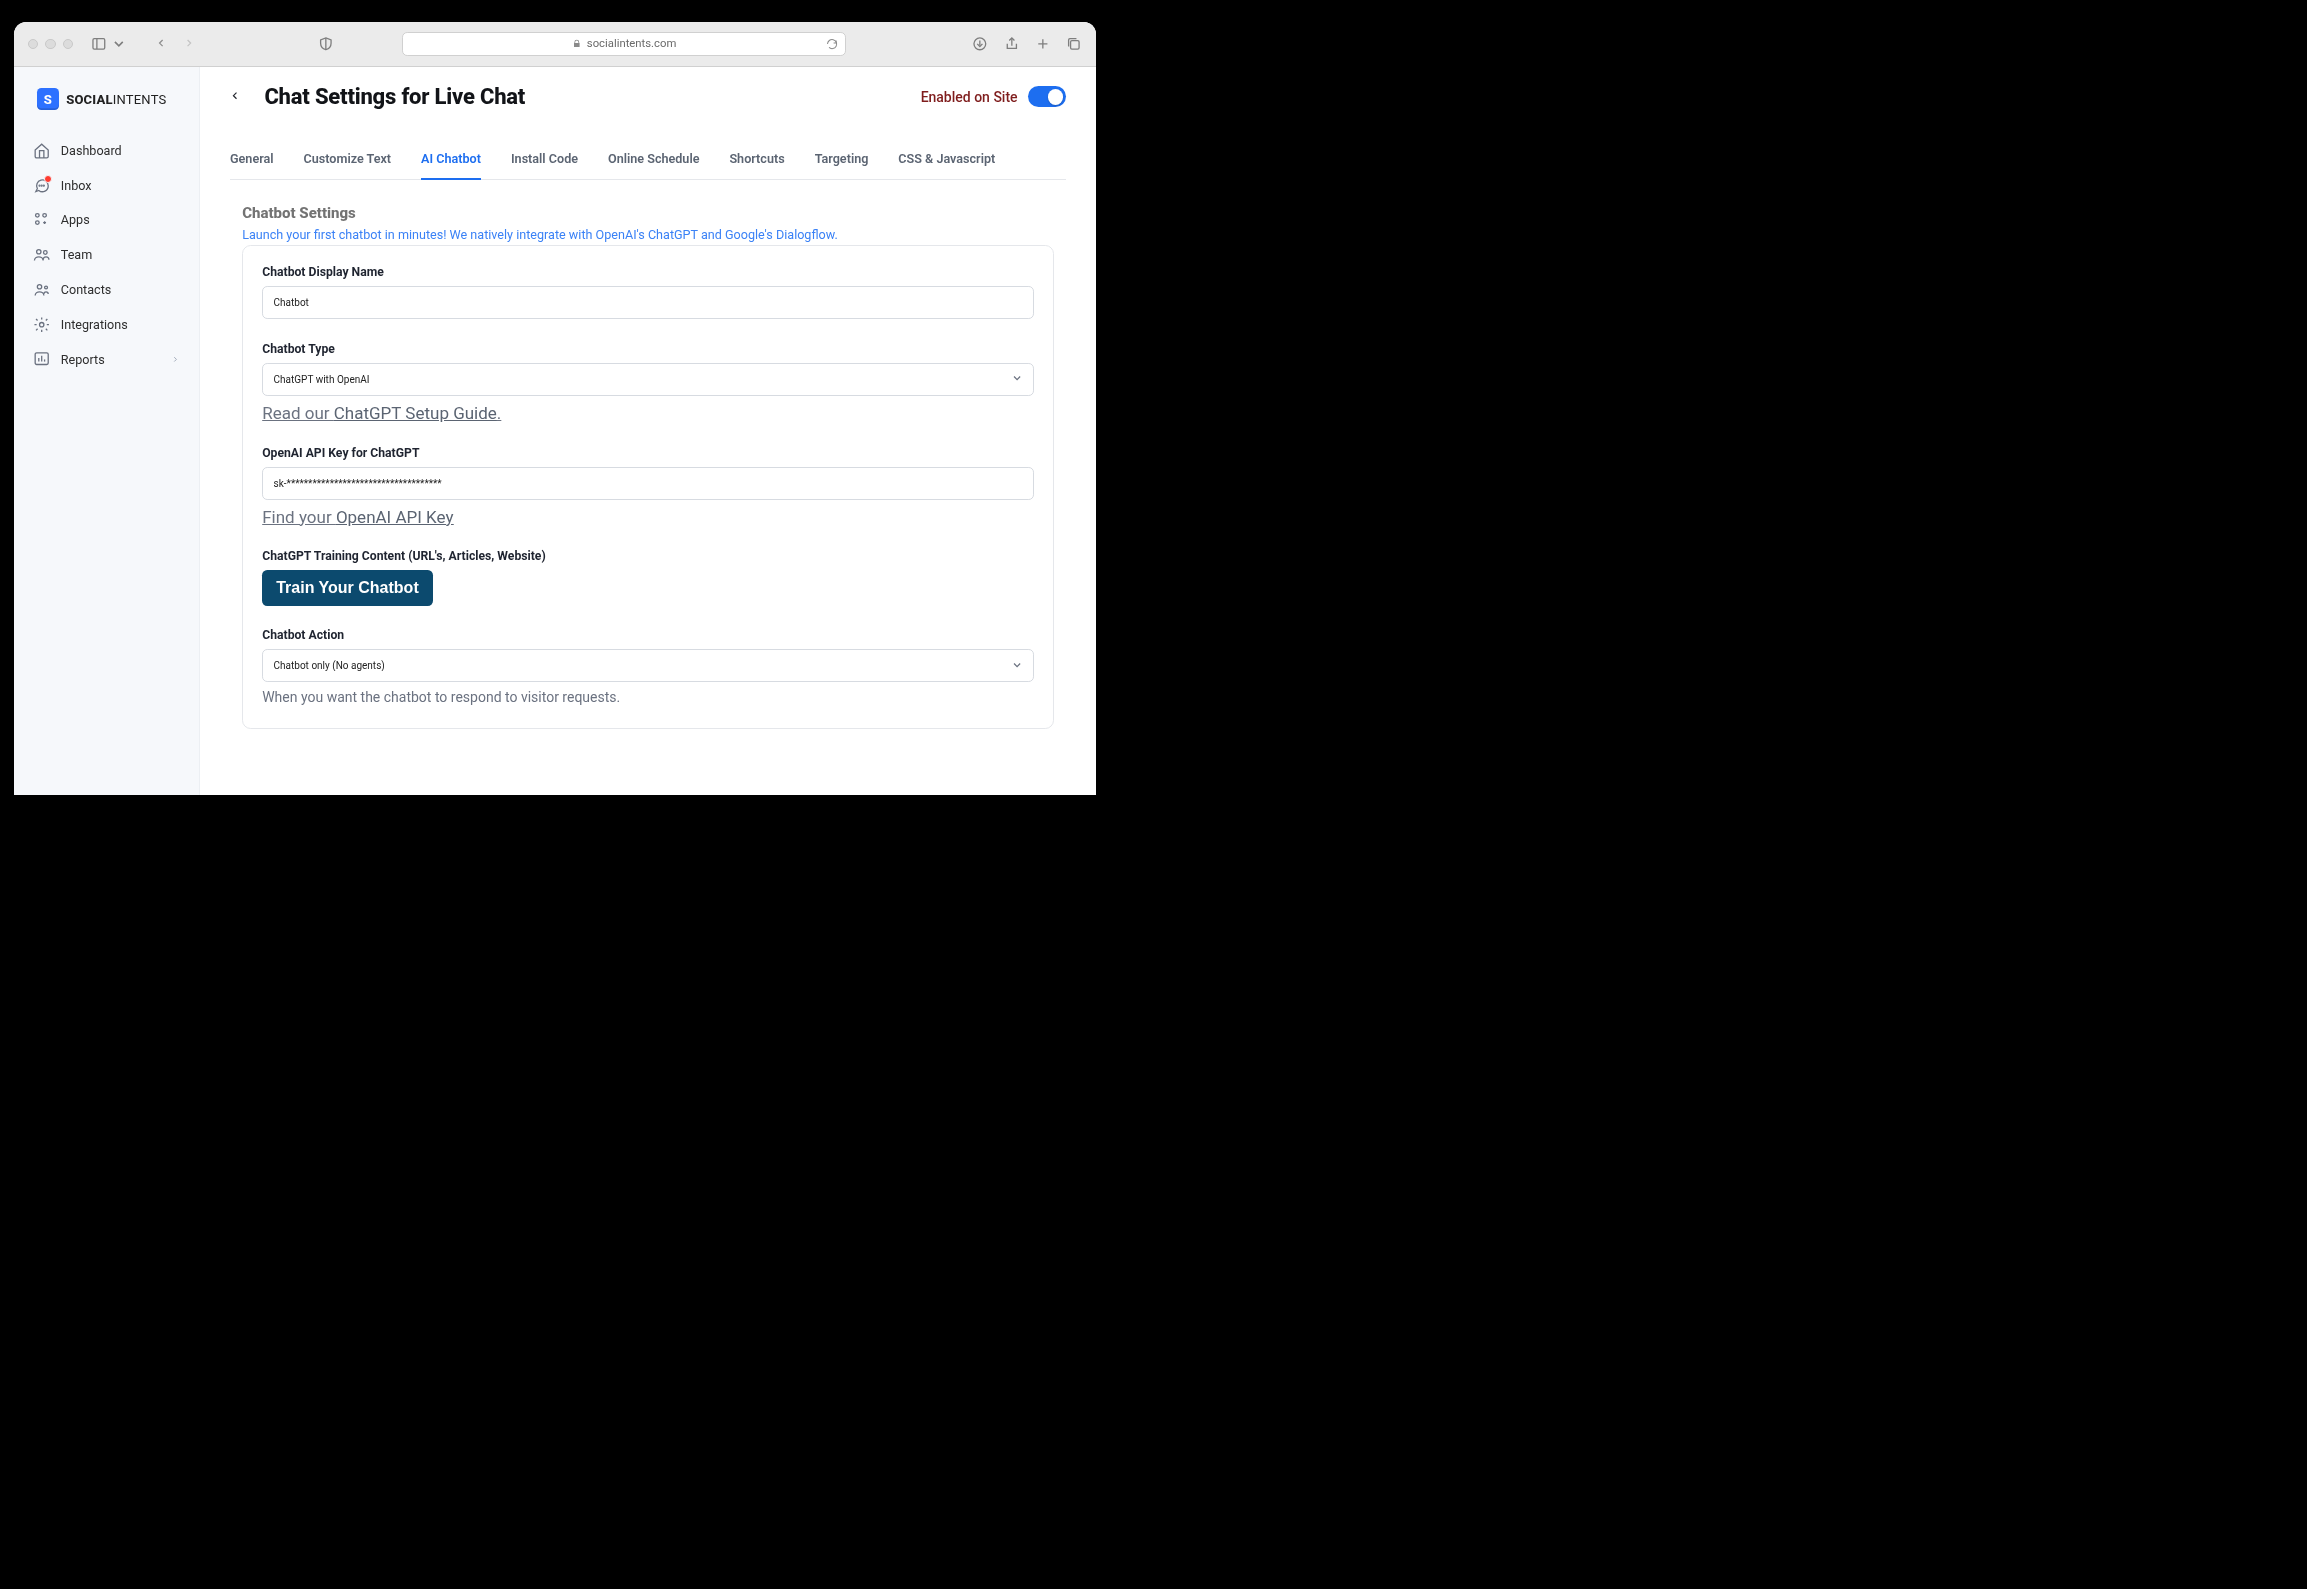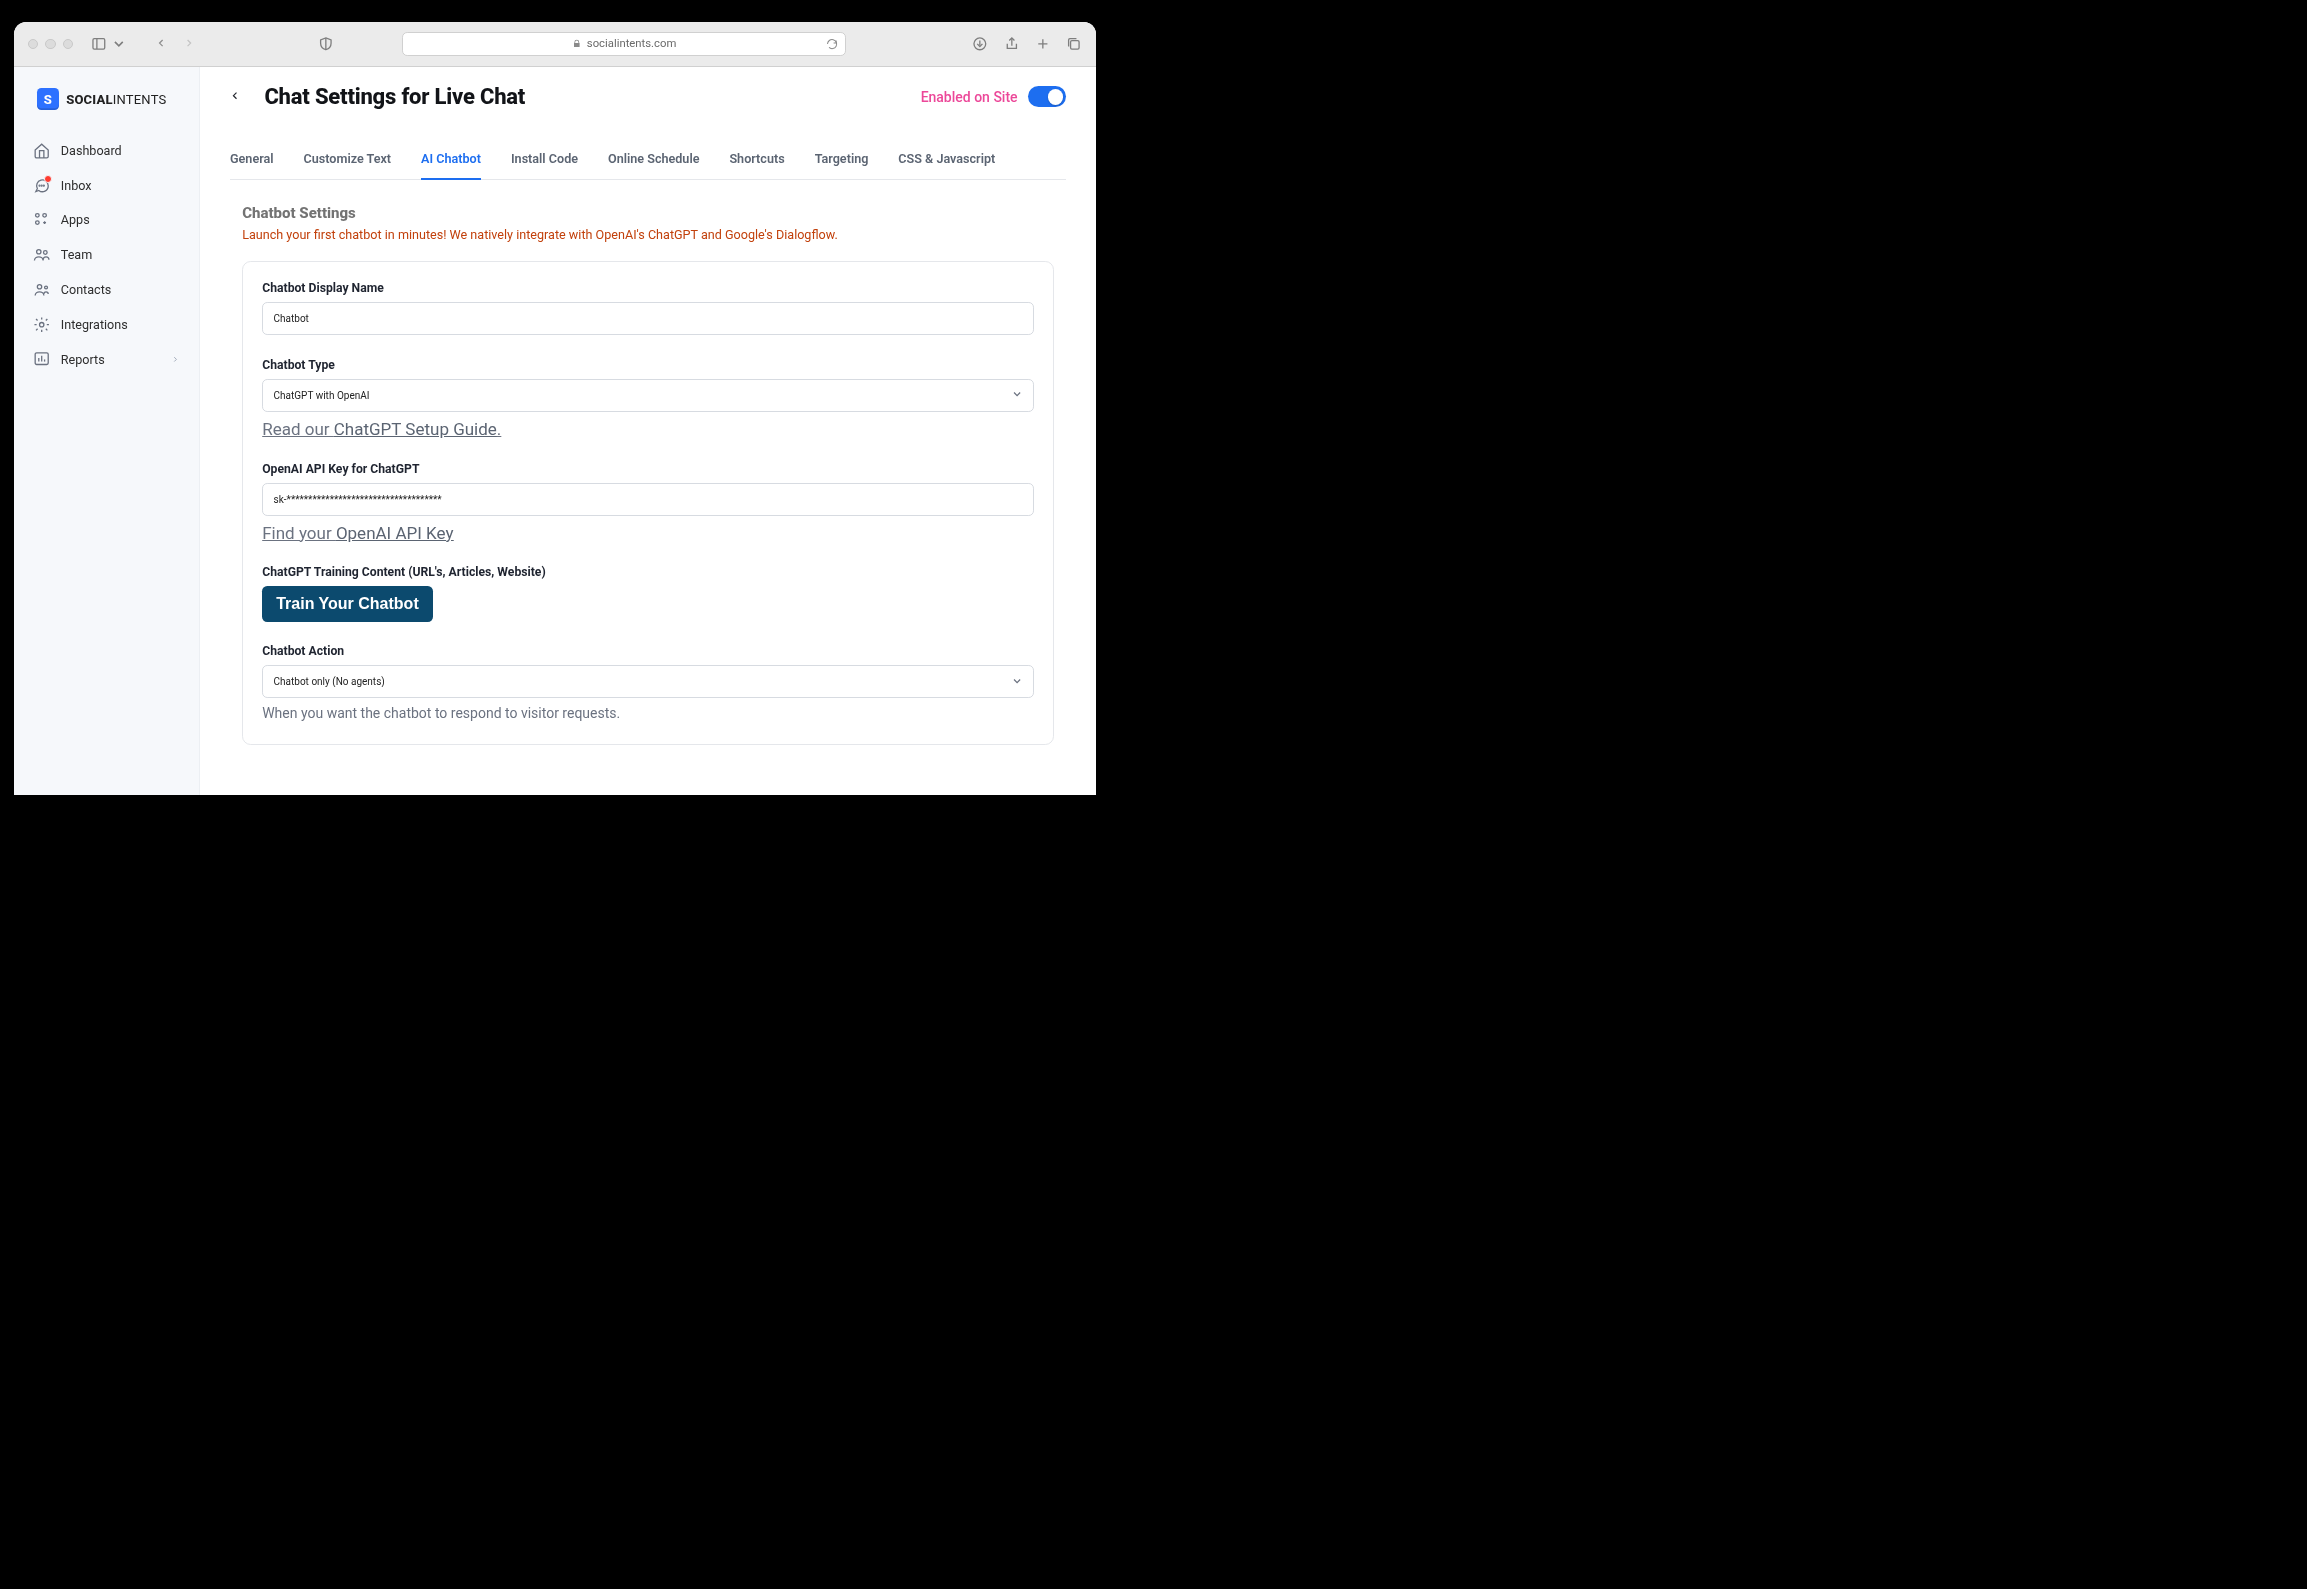--- a/index.html
+++ b/index.html
@@ -126,21 +126,21 @@
     display:flex; align-items:center; gap:24px;
     margin-bottom: 29px;
   }
   .back-chevron { width:10.4px; height:17.4px; color:#24282f; cursor:pointer;}
   .page-title {
     font-size:22px; font-weight:800; color:#121418; letter-spacing:-0.2px;
   }
   .header-right {
     margin-left:auto;
     display:flex; align-items:center; gap:10.4px;
-    font-size:14px; color:#ec4899; font-weight:500;
+    font-size:14px; color:#7f1d1d; font-weight:500;
   }
   .toggle {
     width:38px; height:21px; border-radius:12.2px;
     background:#1d6ef0;
     position:relative;
   }
   .toggle::after {
     content:"";
     position:absolute; right:2.6px; top:2.6px;
     width:15.7px; height:15.7px; border-radius:50%;
@@ -166,22 +166,22 @@
 
   .section {
     padding: 24.4px 12.2px 0 12.2px;
     max-width: 836px;
   }
   .sec-head {
     font-size:15px; font-weight:800; color:#737373;
     margin-bottom:5.2px;
   }
   .sec-sub {
-    font-size:12.6px; color:#c2410c;
-    margin-bottom:19px;
+    font-size:12.6px; color:#3b82f6;
+    margin-bottom:3px;
   }
   .panel {
     border:0.9px solid #e5e7eb;
     border-radius:8.7px;
     padding: 19px 19px 22.6px 19px;
   }
   .field { margin-bottom: 22.6px; }
   .field:last-child { margin-bottom: 0; }
   .label {
     font-size:12.2px; font-weight:700; color:#1f2430;

